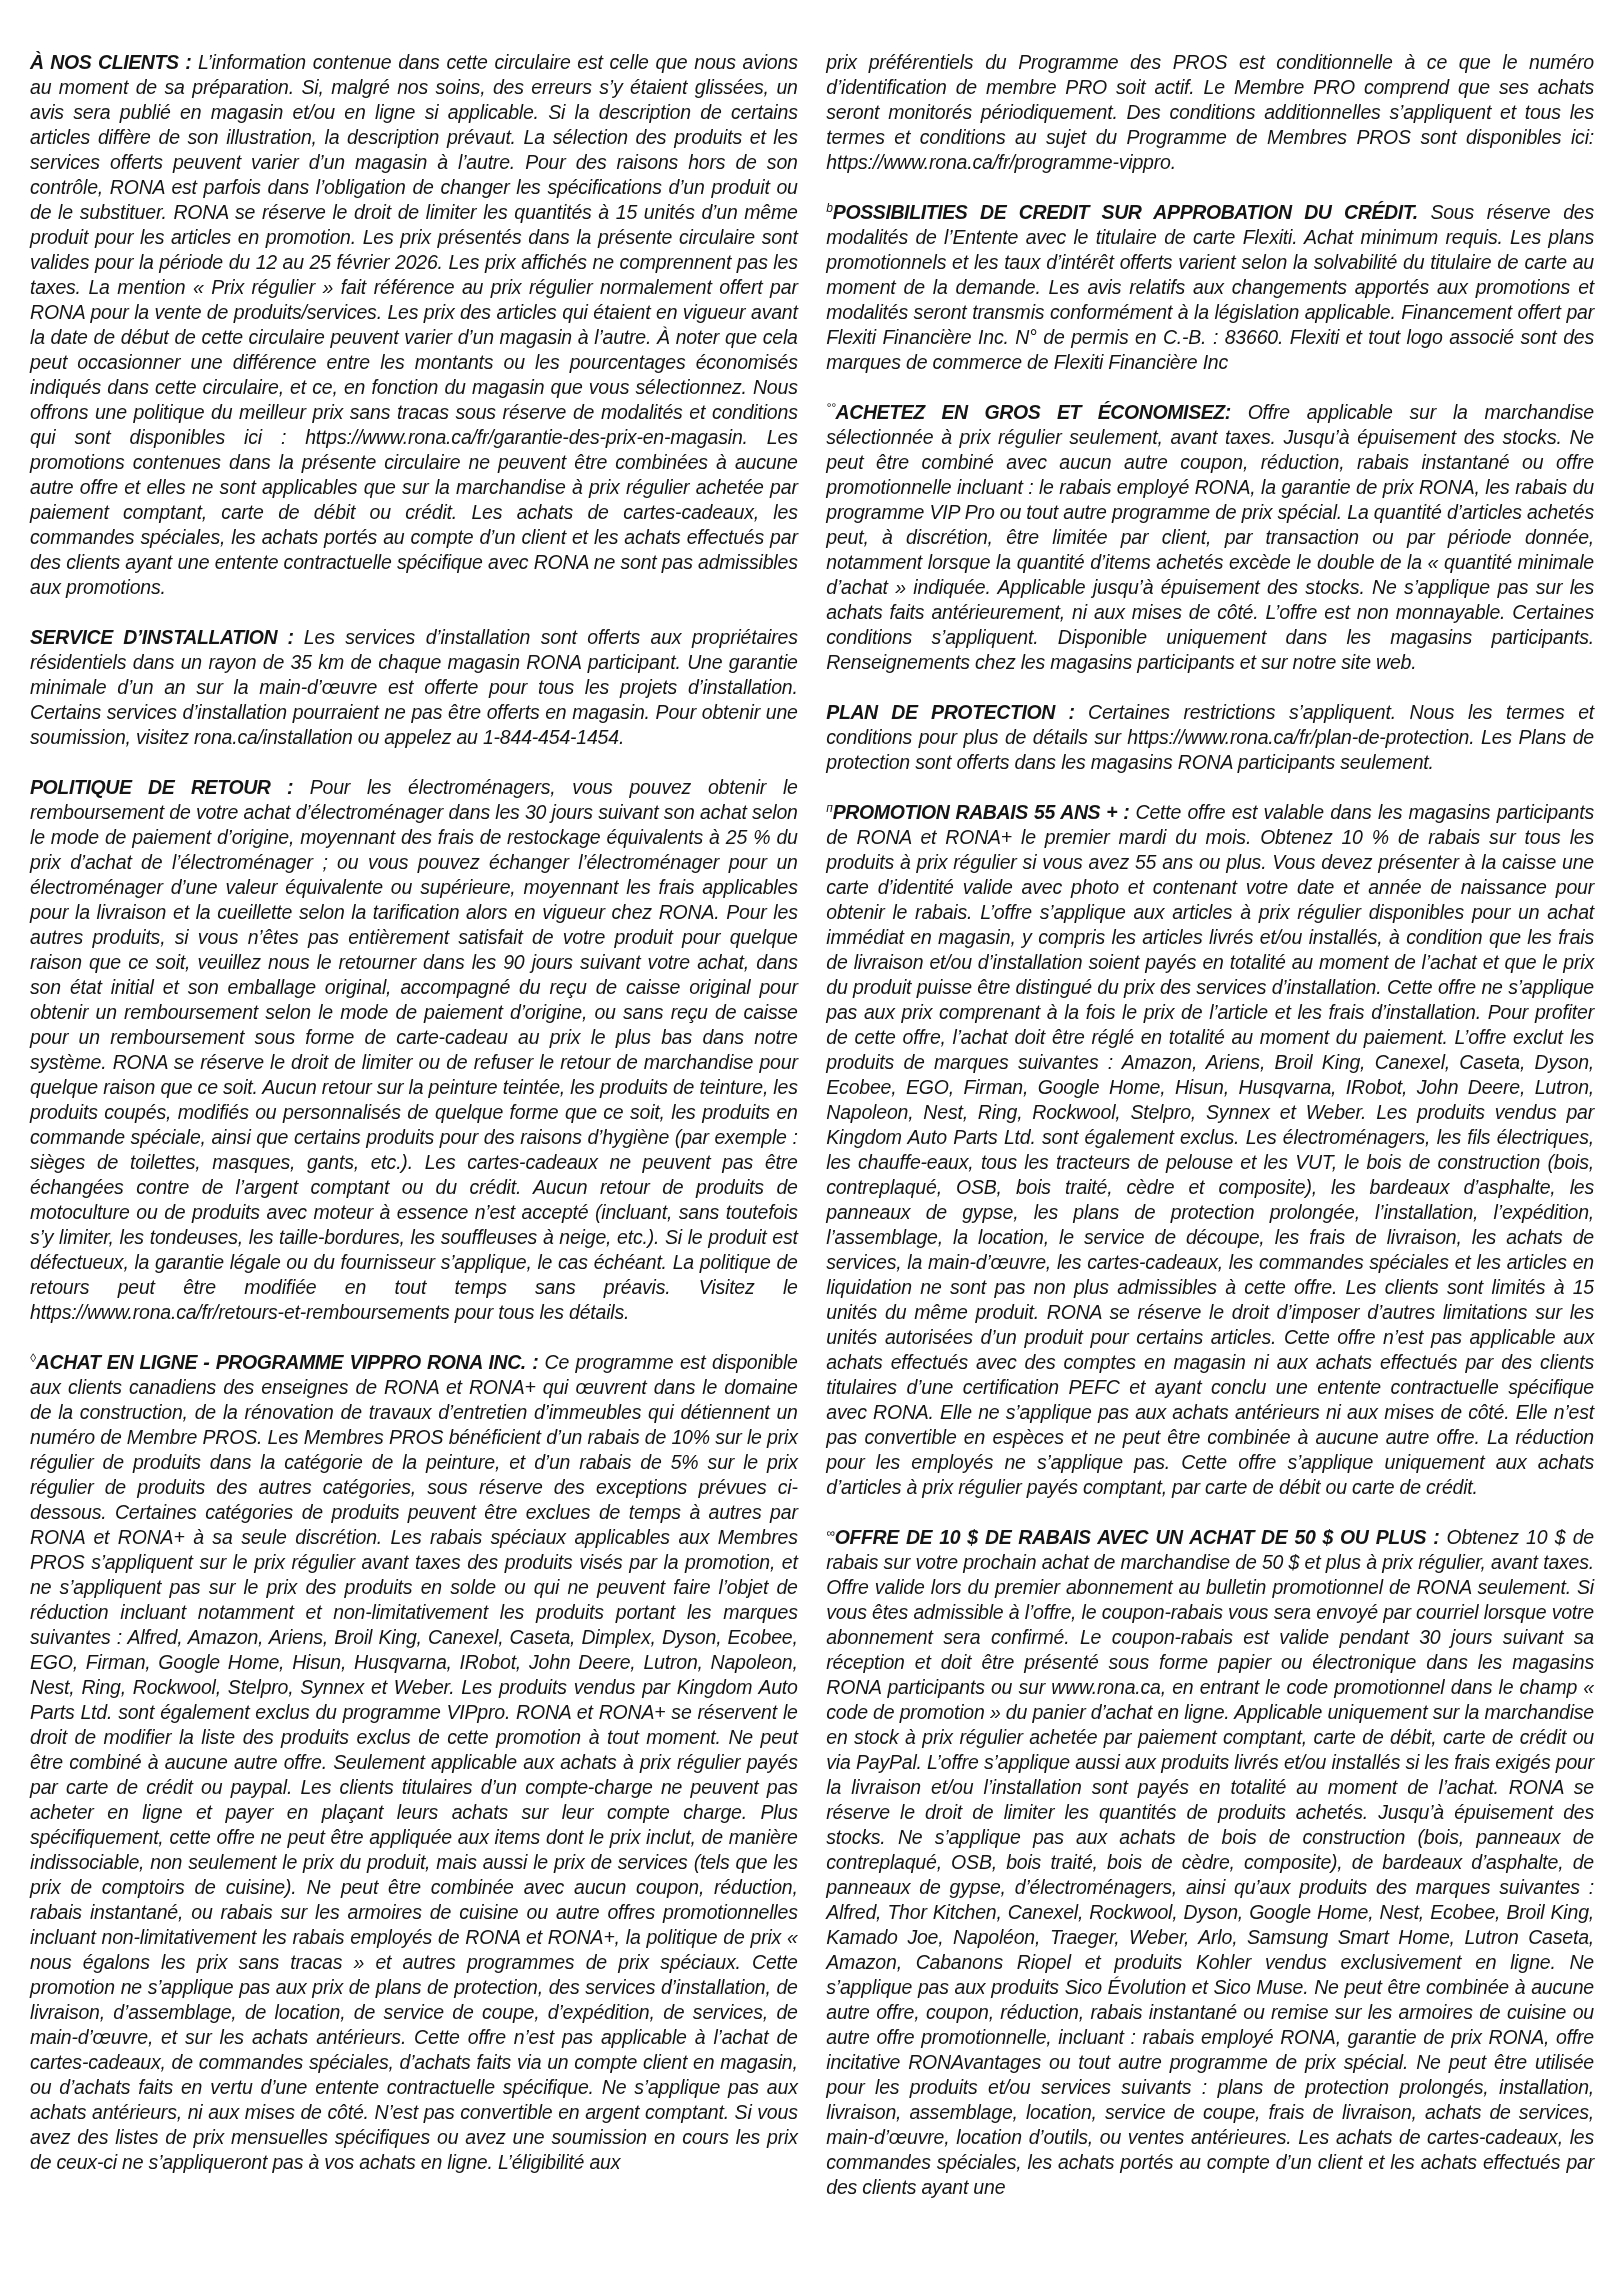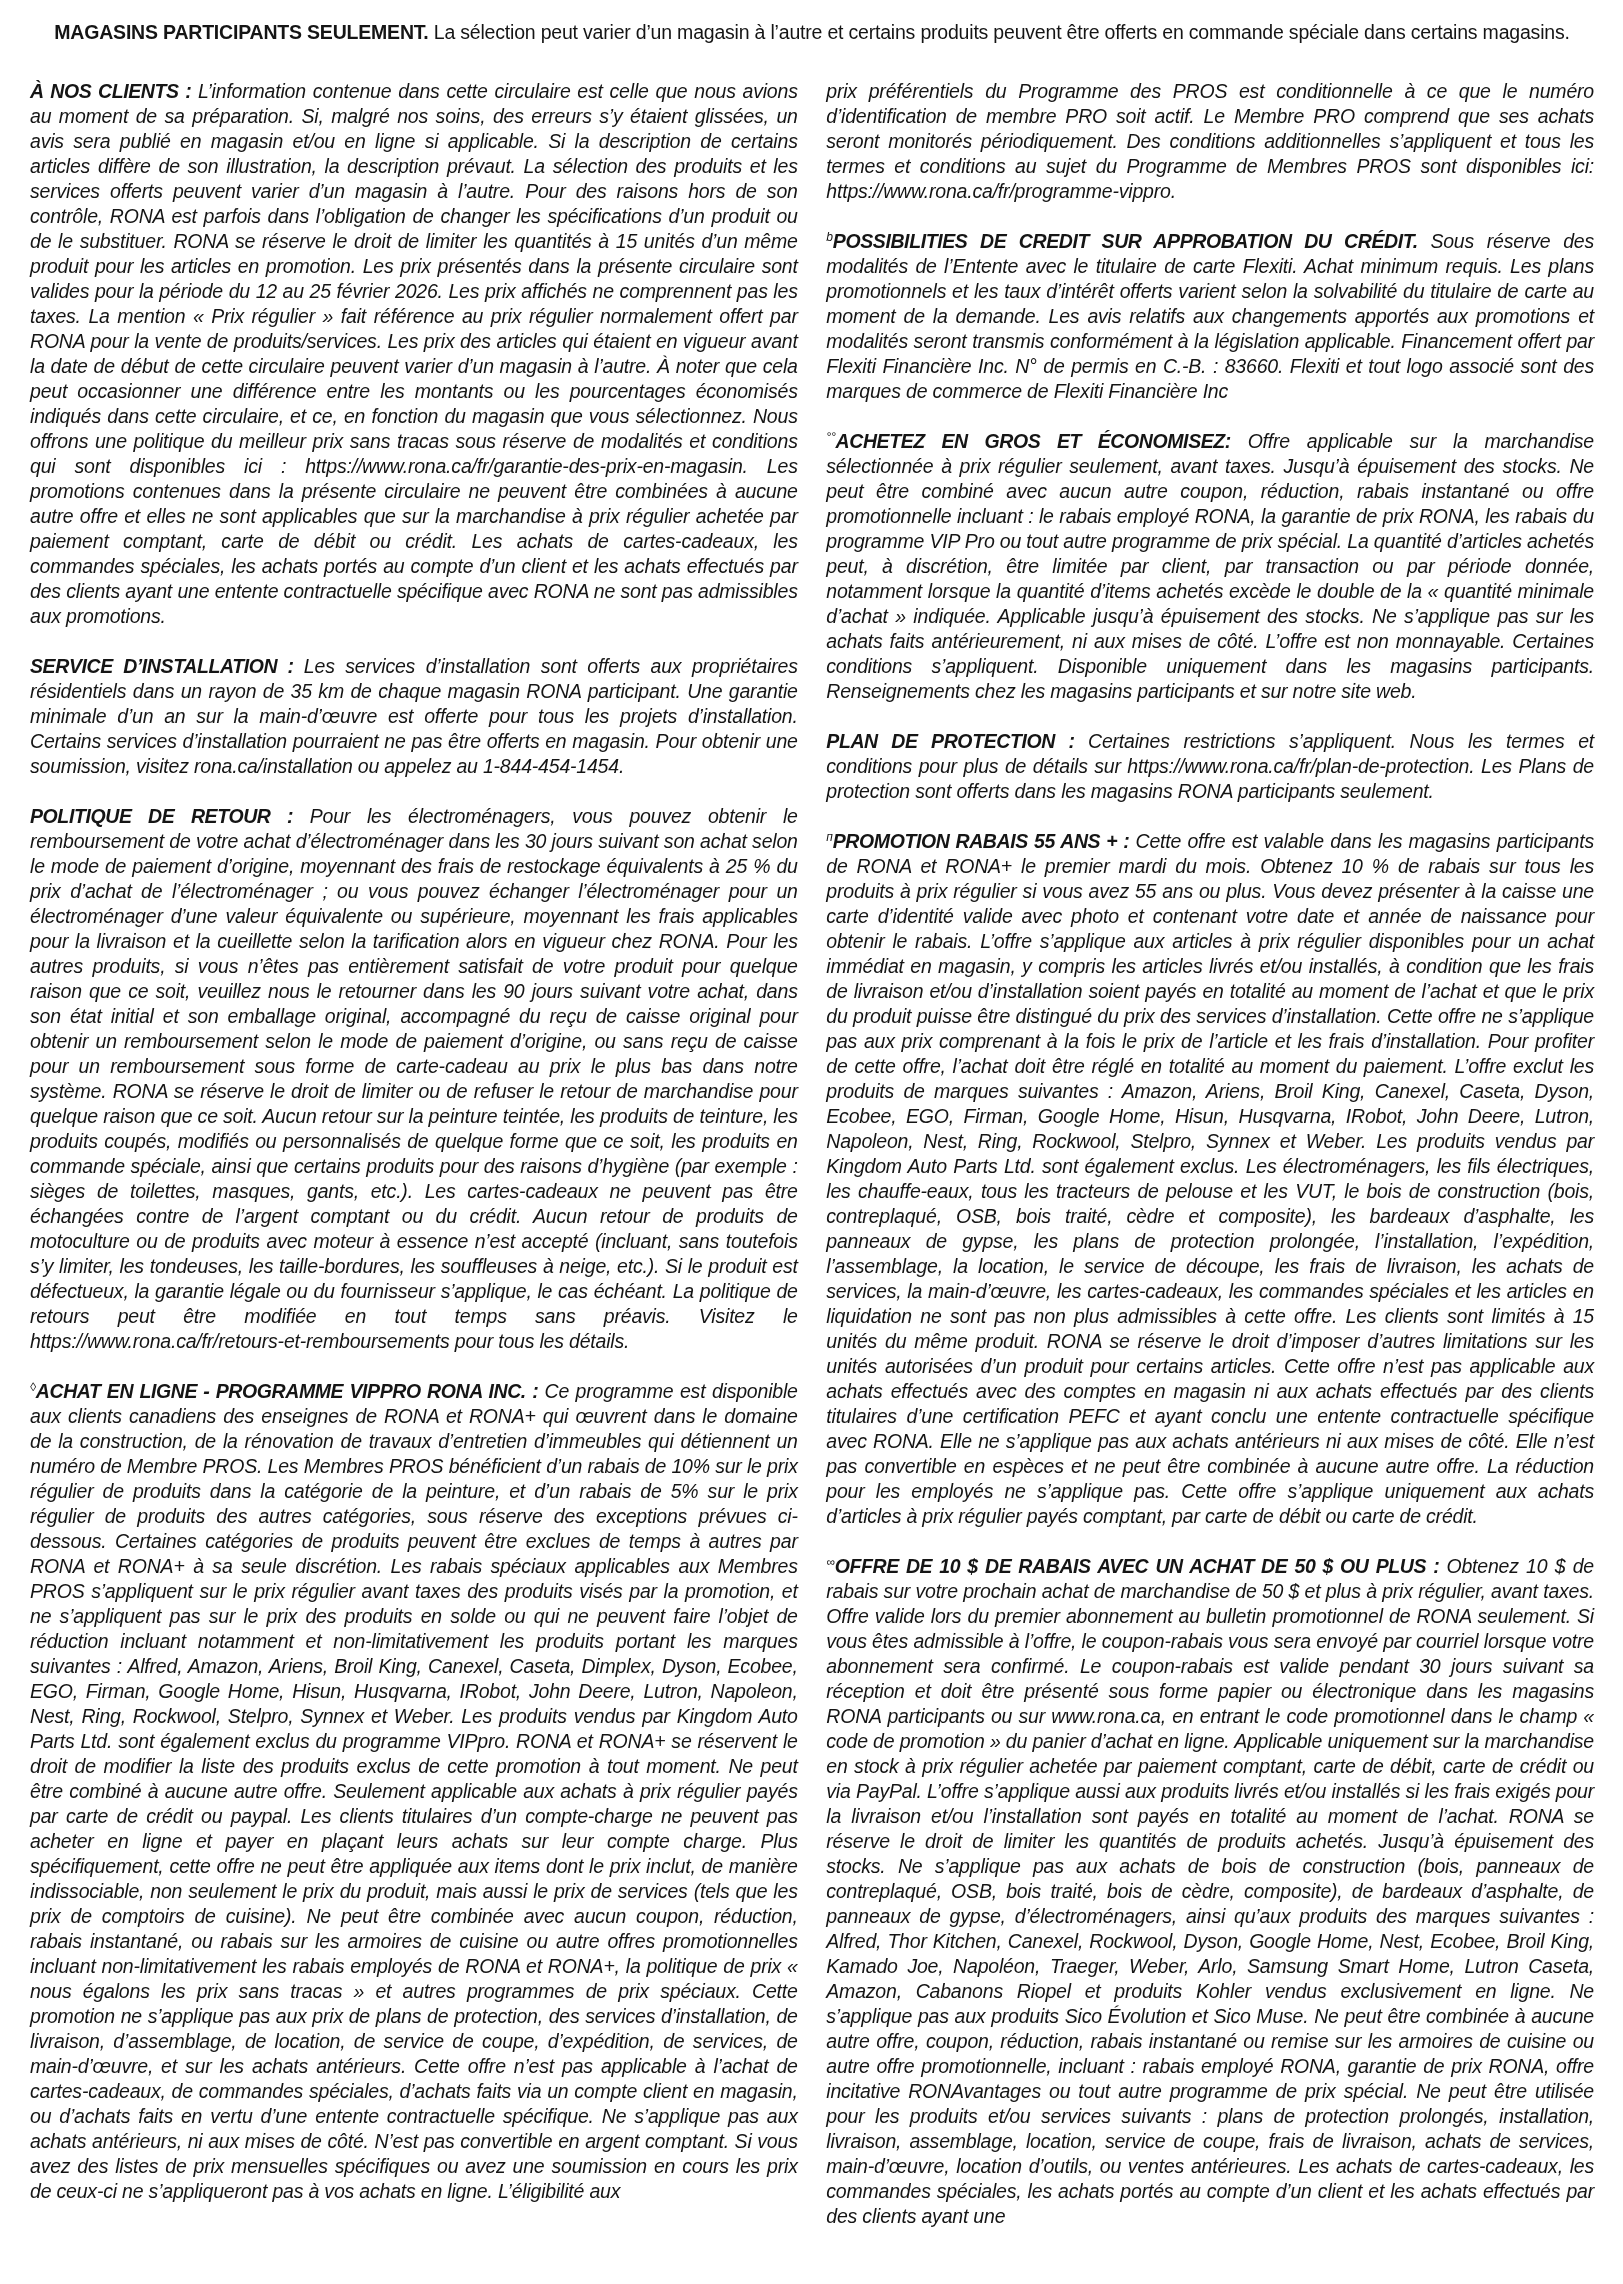--- a/index.html
+++ b/index.html
@@ -26,21 +26,20 @@
   }
   .para{margin:0 0 25px;font-style:italic;}
   .ph{font-weight:700;letter-spacing:-0.4px;}
   .sx{font-size:0.62em;line-height:0;}
 </style>
 </head>
 <body style="background: rgb(255, 255, 255); color: rgb(21, 21, 21);">
 
 <div class="page">
   <header class="disclaimer">
-    <p class="dl"><b>MAGASINS PARTICIPANTS SEULEMENT.</b><span> La sélection peut varier d’un magasin à l’autre et certains produits peuvent être offerts en commande spéciale dans certains magasins.</span></p>
   </header>
 
   <main class="cols">
     <div class="col" id="col-left">
         <p class="para"><b class="ph">À NOS CLIENTS : </b><span>L’information contenue dans cette circulaire est celle que nous avions au moment de sa préparation. Si, malgré nos soins, des erreurs s’y étaient glissées, un avis sera publié en magasin et/ou en ligne si applicable. Si la description de certains articles diffère de son illustration, la description prévaut. La sélection des produits et les services offerts peuvent varier d’un magasin à l’autre. Pour des raisons hors de son contrôle, RONA est parfois dans l’obligation de changer les spécifications d’un produit ou de le substituer. RONA se réserve le droit de limiter les quantités à 15 unités d’un même produit pour les articles en promotion. Les prix présentés dans la présente circulaire sont valides pour la période du 12 au 25 février 2026. Les prix affichés ne comprennent pas les taxes. La mention « Prix régulier » fait référence au prix régulier normalement offert par RONA pour la vente de produits/services. Les prix des articles qui étaient en vigueur avant la date de début de cette circulaire peuvent varier d’un magasin à l’autre. À noter que cela peut occasionner une différence entre les montants ou les pourcentages économisés indiqués dans cette circulaire, et ce, en fonction du magasin que vous sélectionnez. Nous offrons une politique du meilleur prix sans tracas sous réserve de modalités et conditions qui sont disponibles ici : https://www.rona.ca/fr/garantie-des-prix-en-magasin. Les promotions contenues dans la présente circulaire ne peuvent être combinées à aucune autre offre et elles ne sont applicables que sur la marchandise à prix régulier achetée par paiement comptant, carte de débit ou crédit. Les achats de cartes-cadeaux, les commandes spéciales, les achats portés au compte d’un client et les achats effectués par des clients ayant une entente contractuelle spécifique avec RONA ne sont pas admissibles aux promotions.</span></p>
         <p class="para"><b class="ph">SERVICE D’INSTALLATION : </b><span>Les services d’installation sont offerts aux propriétaires résidentiels dans un rayon de 35 km de chaque magasin RONA participant. Une garantie minimale d’un an sur la main-d’œuvre est offerte pour tous les projets d’installation. Certains services d’installation pourraient ne pas être offerts en magasin. Pour obtenir une soumission, visitez rona.ca/installation ou appelez au 1-844-454-1454.</span></p>
         <p class="para"><b class="ph">POLITIQUE DE RETOUR : </b><span>Pour les électroménagers, vous pouvez obtenir le remboursement de votre achat d’électroménager dans les 30 jours suivant son achat selon le mode de paiement d’origine, moyennant des frais de restockage équivalents à 25 % du prix d’achat de l’électroménager ; ou vous pouvez échanger l’électroménager pour un électroménager d’une valeur équivalente ou supérieure, moyennant les frais applicables pour la livraison et la cueillette selon la tarification alors en vigueur chez RONA. Pour les autres produits, si vous n’êtes pas entièrement satisfait de votre produit pour quelque raison que ce soit, veuillez nous le retourner dans les 90 jours suivant votre achat, dans son état initial et son emballage original, accompagné du reçu de caisse original pour obtenir un remboursement selon le mode de paiement d’origine, ou sans reçu de caisse pour un remboursement sous forme de carte-cadeau au prix le plus bas dans notre système. RONA se réserve le droit de limiter ou de refuser le retour de marchandise pour quelque raison que ce soit. Aucun retour sur la peinture teintée, les produits de teinture, les produits coupés, modifiés ou personnalisés de quelque forme que ce soit, les produits en commande spéciale, ainsi que certains produits pour des raisons d’hygiène (par exemple : sièges de toilettes, masques, gants, etc.). Les cartes-cadeaux ne peuvent pas être échangées contre de l’argent comptant ou du crédit. Aucun retour de produits de motoculture ou de produits avec moteur à essence n’est accepté (incluant, sans toutefois s’y limiter, les tondeuses, les taille-bordures, les souffleuses à neige, etc.). Si le produit est défectueux, la garantie légale ou du fournisseur s’applique, le cas échéant. La politique de retours peut être modifiée en tout temps sans préavis. Visitez le https://www.rona.ca/fr/retours-et-remboursements pour tous les détails.</span></p>
         <p class="para"><sup class="sx">◊</sup><b class="ph">ACHAT EN LIGNE - PROGRAMME VIPPRO RONA INC. : </b><span>Ce programme est disponible aux clients canadiens des enseignes de RONA et RONA+ qui œuvrent dans le domaine de la construction, de la rénovation de travaux d’entretien d’immeubles qui détiennent un numéro de Membre PROS. Les Membres PROS bénéficient d’un rabais de 10% sur le prix régulier de produits dans la catégorie de la peinture, et d’un rabais de 5% sur le prix régulier de produits des autres catégories, sous réserve des exceptions prévues ci-dessous. Certaines catégories de produits peuvent être exclues de temps à autres par RONA et RONA+ à sa seule discrétion. Les rabais spéciaux applicables aux Membres PROS s’appliquent sur le prix régulier avant taxes des produits visés par la promotion, et ne s’appliquent pas sur le prix des produits en solde ou qui ne peuvent faire l’objet de réduction incluant notamment et non-limitativement les produits portant les marques suivantes : Alfred, Amazon, Ariens, Broil King, Canexel, Caseta, Dimplex, Dyson, Ecobee, EGO, Firman, Google Home, Hisun, Husqvarna, IRobot, John Deere, Lutron, Napoleon, Nest, Ring, Rockwool, Stelpro, Synnex et Weber. Les produits vendus par Kingdom Auto Parts Ltd. sont également exclus du programme VIPpro. RONA et RONA+ se réservent le droit de modifier la liste des produits exclus de cette promotion à tout moment. Ne peut être combiné à aucune autre offre. Seulement applicable aux achats à prix régulier payés par carte de crédit ou paypal. Les clients titulaires d’un compte-charge ne peuvent pas acheter en ligne et payer en plaçant leurs achats sur leur compte charge. Plus spécifiquement, cette offre ne peut être appliquée aux items dont le prix inclut, de manière indissociable, non seulement le prix du produit, mais aussi le prix de services (tels que les prix de comptoirs de cuisine). Ne peut être combinée avec aucun coupon, réduction, rabais instantané, ou rabais sur les armoires de cuisine ou autre offres promotionnelles incluant non-limitativement les rabais employés de RONA et RONA+, la politique de prix « nous égalons les prix sans tracas » et autres programmes de prix spéciaux. Cette promotion ne s’applique pas aux prix de plans de protection, des services d’installation, de livraison, d’assemblage, de location, de service de coupe, d’expédition, de services, de main-d’œuvre, et sur les achats antérieurs. Cette offre n’est pas applicable à l’achat de cartes-cadeaux, de commandes spéciales, d’achats faits via un compte client en magasin, ou d’achats faits en vertu d’une entente contractuelle spécifique. Ne s’applique pas aux achats antérieurs, ni aux mises de côté. N’est pas convertible en argent comptant. Si vous avez des listes de prix mensuelles spécifiques ou avez une soumission en cours les prix de ceux-ci ne s’appliqueront pas à vos achats en ligne. L’éligibilité aux</span></p>
       </div>
     <div class="col" id="col-right">

